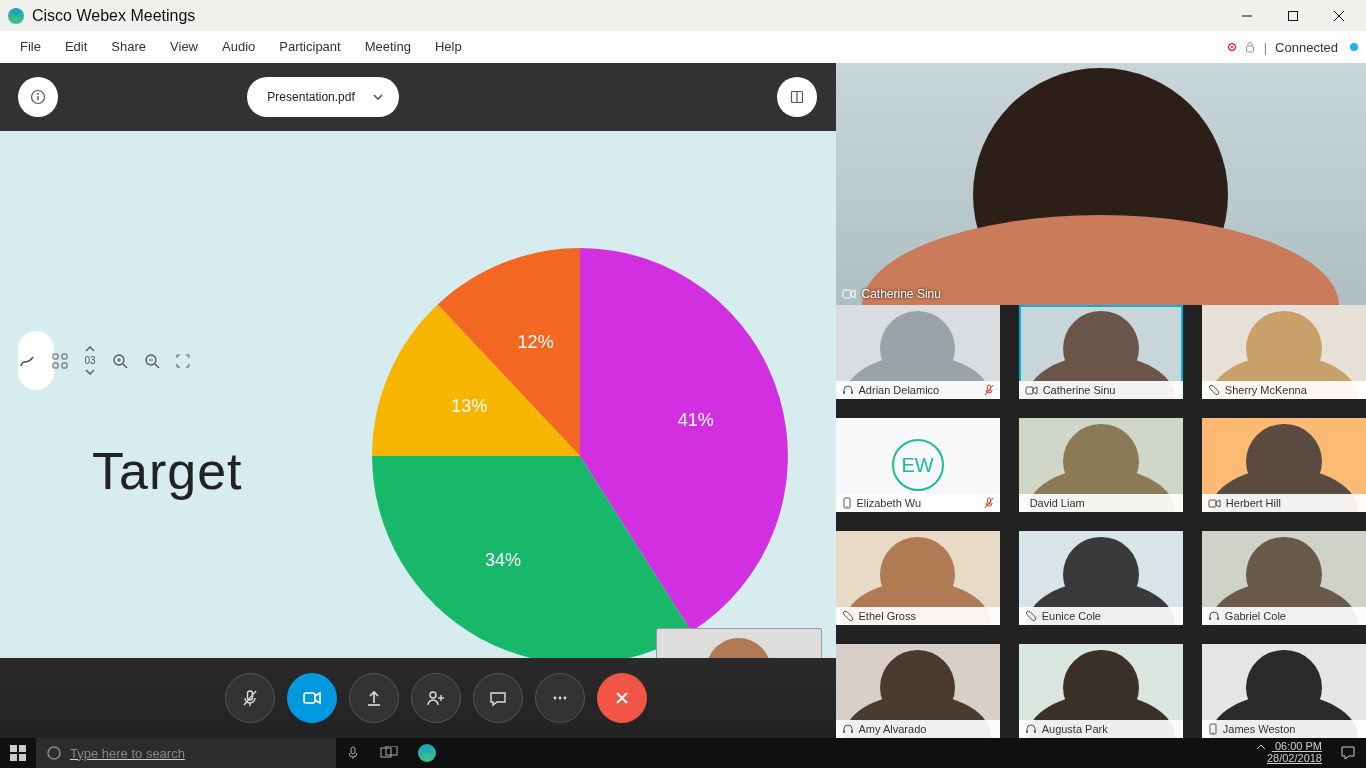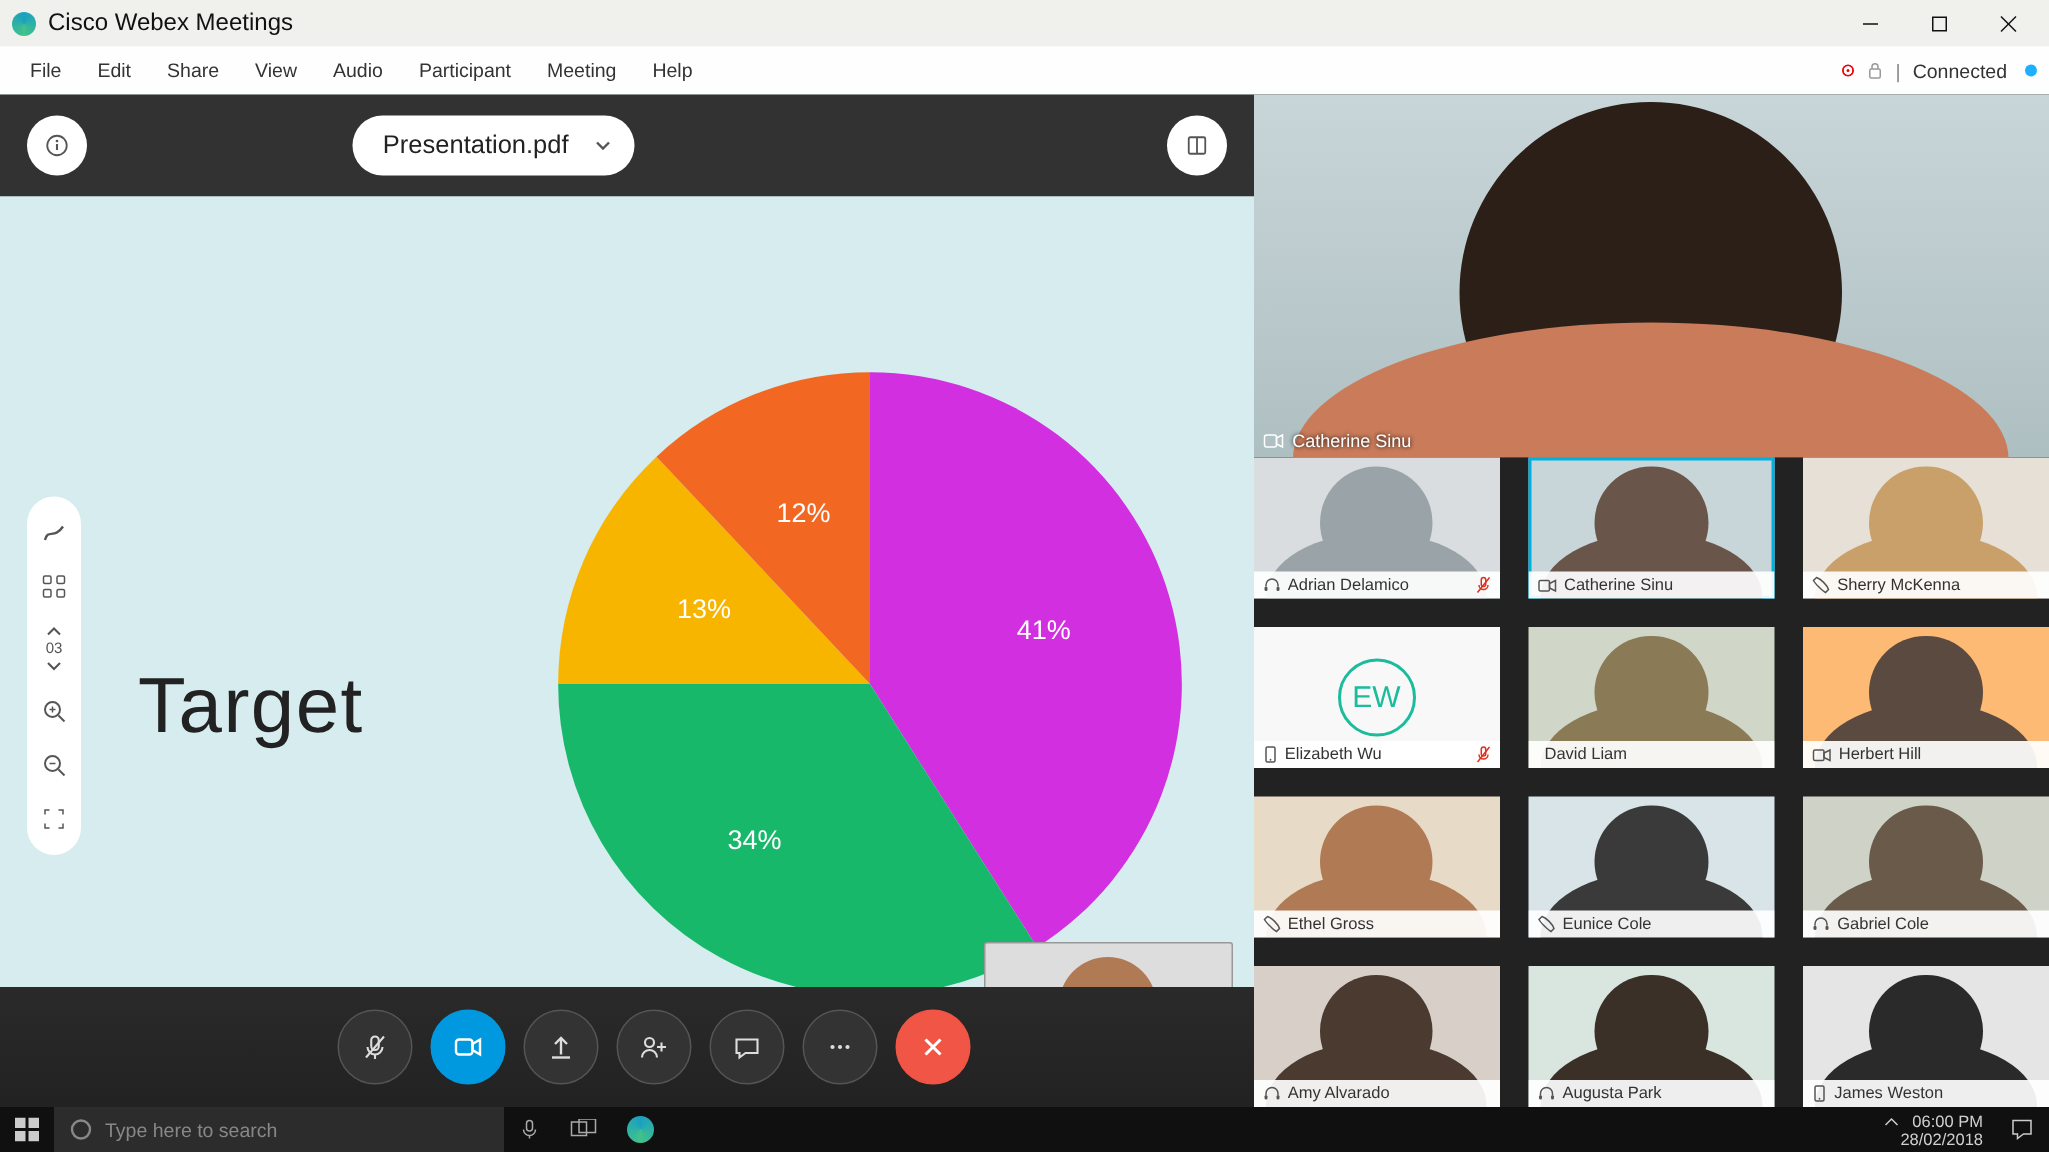--- a/index.html
+++ b/index.html
@@ -11,24 +11,24 @@
   .menubar { height:32px; background:#fefefe; display:flex; align-items:center; padding:0 8px; font-size:13px; color:#333; border-bottom:0px; }
   .menubar .mitem { padding:0 12px; line-height:32px; cursor:default;}
   .menubar .status { margin-left:auto; display:flex; align-items:center; gap:8px; font-size:13px; }
   .recdot{ width:8px;height:8px;border:1.5px solid #e00; border-radius:50%; background:#e00; box-shadow:0 0 0 2px #fff inset;}
   .lockmini{ font-size:12px; color:#999;}
   .bluedot{ width:8px;height:8px;background:#1eb0ff;border-radius:50%; margin-left:4px;}
   .mainarea{ height:675px; display:flex; }
   .left{ width:882px; height:675px; background:#d6ecee; position:relative; display:flex; flex-direction:column;}
   .leftheader{ height:68px; background:#333232; display:flex; align-items:center; padding:0 18px;}
   .circbtn{ width:40px;height:40px;border-radius:50%; background:#fff; display:flex; align-items:center;justify-content:center; color:#333; font-size:14px;}
-  .docpill{ margin:0 auto; background:#fff; border-radius:22px; height:40px; padding:0 14px 0 20px; display:flex; align-items:center; gap:16px; font-size:17px; color:#222;}
+  .docpill{ margin:0 auto; background:#fff; border-radius:22px; height:40px; padding:0 14px 0 20px; display:flex; align-items:center; gap:16px; font-size:12px; color:#222;}
   .docpill svg{ display:block;}
   .contentstage{ flex:1; position:relative; background:#d6ecee;}
-  .vertbar{ position:absolute; left:18px; top:200px; width:36px; background:#fff; border-radius:18px; padding:14px 0; display:flex; flex-direction:column; align-items:center; gap:16px; box-shadow:0 0 0 0;}
+  .vertbar{ position:absolute; left:18px; top:200px; width:36px; background:#fff; border-radius:18px; padding:14px 0; display:flex; flex-direction:row; align-items:center; gap:16px; box-shadow:0 0 0 0;}
   .vertbar .vbi{ width:20px; height:20px; display:flex; align-items:center;justify-content:center; color:#555; font-size:14px;}
   .vertbar .vbisep{ display:flex; flex-direction:column; align-items:center; gap:2px; font-size:10px; color:#555;}
   .targettxt{ position:absolute; left:92px; top:310px; font-size:52px; font-weight:300; color:#222; letter-spacing:1px;}
   .pie{ position:absolute; left:370px; top:115px; width:420px; height:420px; }
   .pielabel{ position:absolute; color:#fff; font-size:18px; font-weight:400;}
   .bottombar{ position:absolute; bottom:0; left:0; right:0; height:80px; background:linear-gradient(#2a2a2a,#222); display:flex; align-items:center; padding-left:225px; gap:12px;}
   .bbtn{ width:50px; height:50px; border-radius:50%; display:flex; align-items:center; justify-content:center; color:#eee; border:1px solid #555; background:#333;}
   .bbtn.blue{ background:#0099e0; border-color:#0099e0;}
   .bbtn.red{ background:#f05545; border-color:#f05545;}
   .selfpip{ position:absolute; right:14px; bottom:14px; width:166px; height:96px; background:#ddd; border:1px solid #999; border-radius:2px; display:flex; align-items:flex-end; justify-content:center; overflow:hidden;}
@@ -36,21 +36,21 @@
   .mainspeaker{ height:270px; position:relative; background:linear-gradient(#c9d6d9,#aebfc2); overflow:hidden;}
   .mainspeaker .nm{ position:absolute; left:6px; bottom:4px; color:#fff; font-size:12px; display:flex; align-items:center; gap:6px; text-shadow:0 0 3px #000;}
   .thumbs{ flex:1; position:relative; display:grid; grid-template-columns:repeat(3,1fr); grid-auto-rows:94px; gap:19px; background:#222;}
   .thumb{ position:relative; background:#888; overflow:hidden;}
   .thumb.sel{ outline:2px solid #00b0e0; outline-offset:-2px;}
   .thumb .strip{ position:absolute; left:0; right:0; bottom:0; height:18px; background:rgba(255,255,255,.92); display:flex; align-items:center; padding:0 6px; font-size:11px; color:#333; gap:5px;}
   .thumb .strip .mute{ margin-left:auto; color:#e03020; font-size:12px;}
   .navchev{ position:absolute; top:174px; width:22px; height:26px; background:#333; color:#fff; display:flex; align-items:center; justify-content:center; font-size:14px; border-radius:3px;}
   .navchev.left{ left:0;}
   .navchev.right{ right:0;}
-  .taskbar{ height:30px; background:#101010; display:flex; align-items:flex-end; color:#d0d0d0; font-size:13px;}
+  .taskbar{ height:30px; background:#101010; display:flex; align-items:flex-start; color:#d0d0d0; font-size:13px;text-decoration:underline;}
   .taskbar .tb{ height:30px; display:flex; align-items:center; justify-content:center; padding:0 10px;}
   .taskbar .search{ flex:0 0 300px; background:#2c2c2c; height:30px; display:flex; align-items:center; padding:0 10px; color:#888; gap:8px;}
   .taskbar .clock{ margin-left:auto; font-size:11px; line-height:12px; text-align:right; padding:2px 8px;}
   
   .person{ position:absolute; inset:0; display:flex; align-items:flex-end; justify-content:center;}
   .person .head{ width:46%; aspect-ratio:1; background:#7a6a60; border-radius:50%; position:absolute; top:6%; }
   .person .body{ width:90%; height:55%; background:#7a6a60; border-top-left-radius:60% 100%; border-top-right-radius:60% 100%; position:absolute; bottom:-8%;}
   .mainspeaker .person .head{ background:#2b1f18; width:48%; top:2%;}
   .mainspeaker .person .body{ background:#c97b5a; height:45%;}
   .ewavatar{ position:absolute; inset:0; background:#f8f8f8; display:flex; align-items:center; justify-content:center;}

